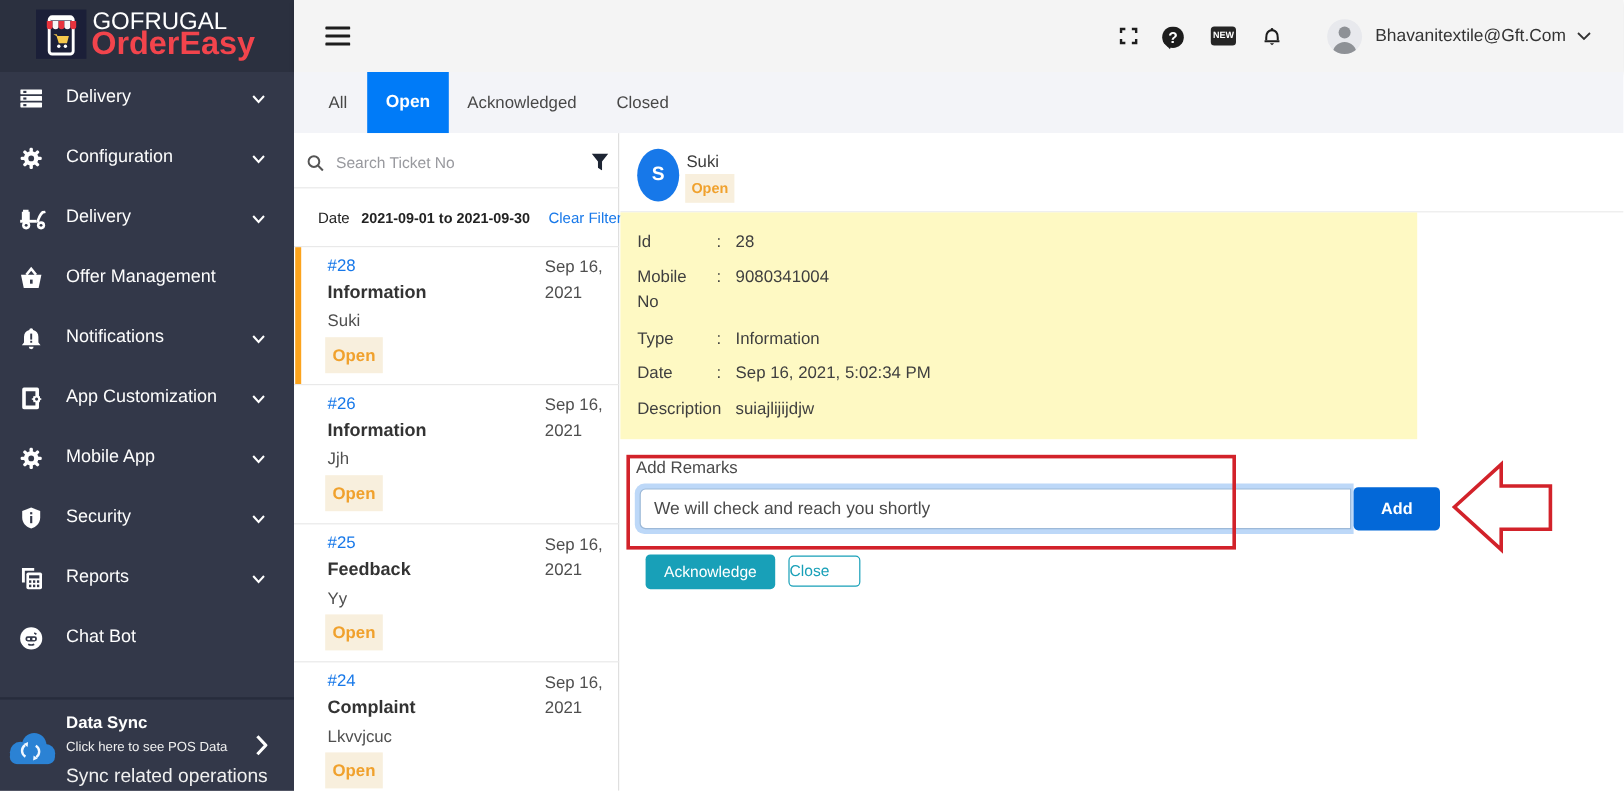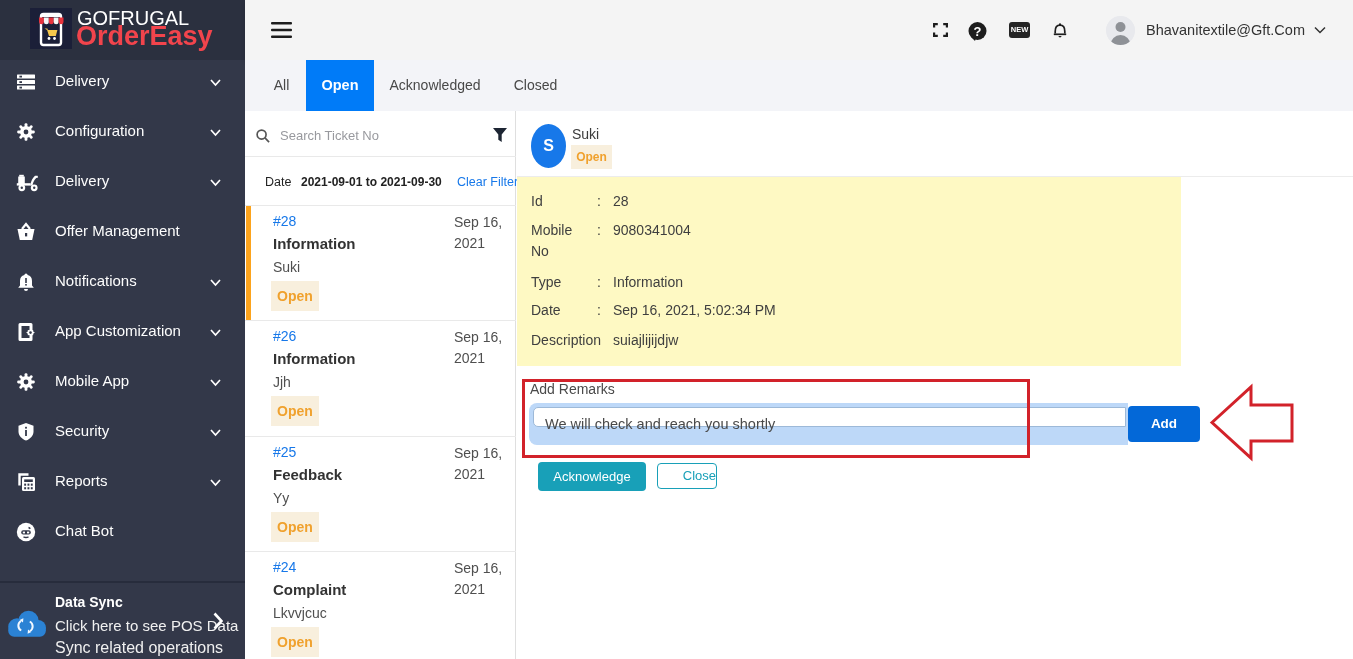--- a/index.html
+++ b/index.html
@@ -13,21 +13,21 @@
 #logo-sq { left:30px; top:8px; width:42px; height:41px; background:#1b1f38; }
 #logo-gofrugal { left:77px; top:7px; font-size:20px; font-weight:normal; color:#fff; letter-spacing:0px;text-align:right; }
 #logo-ordereasy { left:76px; top:21px; font-size:27px; font-weight:bold; color:#f2444c; }
 .nav-item { left:0; width:245px; height:50px; }
 .nav-icon { position:absolute; left:16px; top:15px; width:20px; height:20px; }
 .nav-text { position:absolute; left:55px; top:15px; font-size:15px; color:#fdfdfd; }
 .nav-chev { position:absolute; left:209px; top:19px; width:14px; height:14px; }
 
 #datasync { left:0; top:581px; width:245px; height:78px; background:#333849; border-top:2px solid #272c3c; }
 #ds-title { left:55px; top:11px; font-size:14px; font-weight:bold; color:#fff; position:absolute;}
-#ds-l1 { left:55px; top:34px; font-size:15px; color:#f0f0f0; position:absolute;}
+#ds-l1 { left:55px; top:34px; font-size:11px; color:#f0f0f0; position:absolute;}
 #ds-l2 { left:55px; top:56px; font-size:16px; color:#f0f0f0; position:absolute;}
 #ds-chev { left:213px; top:29px; position:absolute;}
 #ds-cloud { left:4px; top:26px; position:absolute;}
 
 
 #header { left:245px; top:0; width:1108px; height:60px; background:#f4f4f4; box-shadow:0 2px 4px rgba(0,0,0,0.16); }
 #hamb { left:271px; top:21px; }
 #ic-full { left:933px; top:23px; }
 #ic-help { left:968px; top:22px; }
 #ic-new { left:1009px; top:22px; width:21px; height:16px; background:#252525; border-radius:3px; color:#fff; font-size:7.5px; font-weight:bold; text-align:center; line-height:16px; }
@@ -69,24 +69,24 @@
 #r-badge { position:absolute; left:54px; top:34px; width:41px; height:24px; background:#f8efdd; color:#f0a12d; font-size:12px; font-weight:bold; text-align:center; line-height:24px; }
 #r-details { position:absolute; left:0; top:66px; width:664px; height:189px; background:#fef9c3; }
 .drow { position:absolute; font-size:14px; color:#3f3f3f; }
 .dlbl { left:14px; }
 .dcol { left:80px; }
 .dval { left:96px; }
 
 #remarks-lbl { position:absolute; left:530px; top:381px; font-size:14px; color:#4a4a4a; }
 #redrect { position:absolute; left:522px; top:379px; width:508px; height:79px; border:3.5px solid #d2222a; }
 #inputring { position:absolute; left:529px; top:403px; width:599px; height:42px; background:#bdd8f8; border-radius:8px 0 0 8px; }
-#input { position:absolute; left:533px; top:407px; width:593px; height:20px; background:#fff; border:1px solid #9db9d8; border-radius:5px 0 0 5px; font-size:14.5px; color:#4a4a4a; line-height:32px; padding-left:11px; }
+#input { position:absolute; left:533px; top:407px; width:593px; height:34px; background:#fff; border:1px solid #9db9d8; border-radius:5px 0 0 5px; font-size:14.5px; color:#4a4a4a; line-height:32px; padding-left:11px; }
 #addbtn { position:absolute; left:1128px; top:406px; width:72px; height:36px; background:#0368d8; border-radius:4px; color:#fff; font-size:13.5px; font-weight:bold; text-align:center; line-height:36px; }
 #ackbtn { position:absolute; left:538px; top:462px; width:108px; height:29px; background:#18a0b8; border-radius:4px; color:#fff; font-size:13px; text-align:center; line-height:29px; }
-#closebtn { position:absolute; left:657px; top:463px; width:60px; height:26px; background:#fff; border:1px solid #18a0b8; border-radius:4px; color:#18a0b8; font-size:13px; text-align:right; line-height:24px; }
+#closebtn { position:absolute; left:657px; top:463px; width:60px; height:26px; background:#fff; border:1px solid #18a0b8; border-radius:4px; color:#18a0b8; font-size:13px; text-align:left; line-height:24px; }
 </style>
 </head>
 <body>
 
 <div id="sidebar" class="abs">
   <div class="abs" style="left:0;top:0;width:245px;height:60px;background:#2b303f;"></div>
   <div id="logo-sq" class="abs">
     <svg width="42" height="41" viewBox="0 0 42 41">
       <rect x="11" y="6" width="20" height="31" rx="2.5" fill="none" stroke="#fff" stroke-width="2.4"></rect>
       <rect x="12" y="6" width="18" height="3" fill="#fff"></rect>

